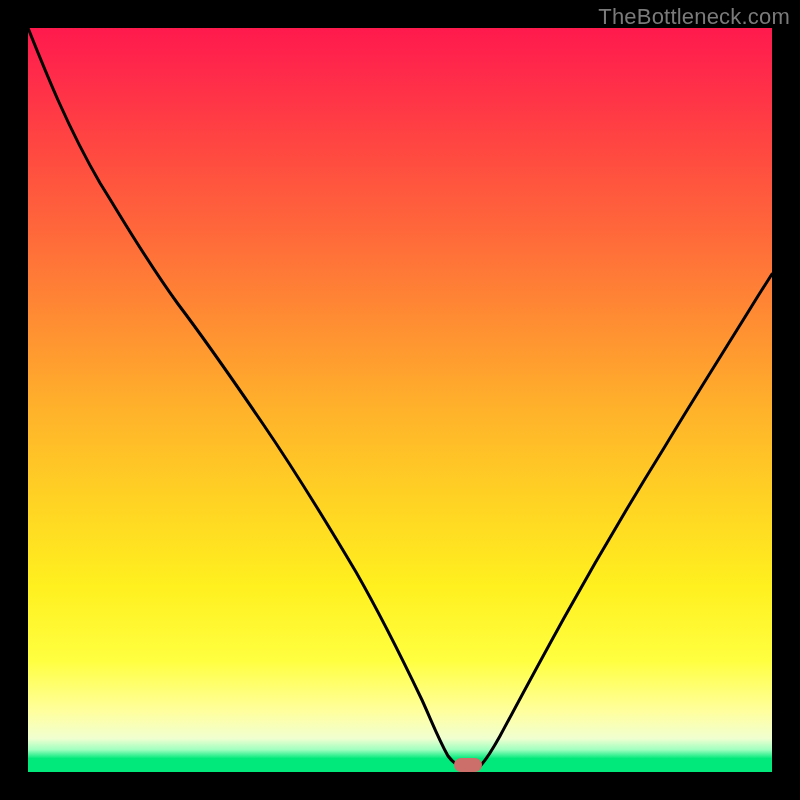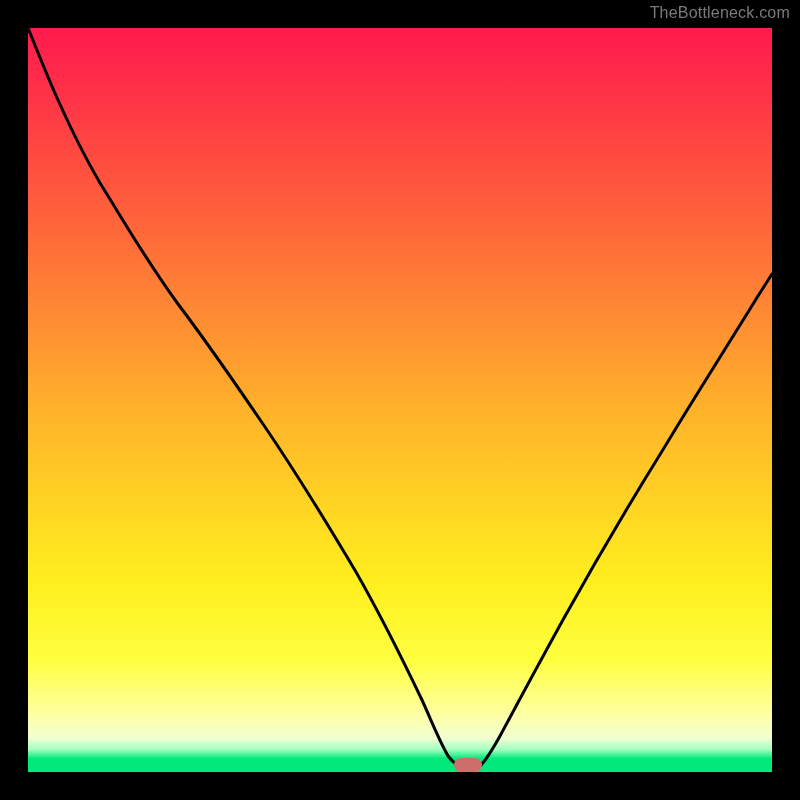--- a/index.html
+++ b/index.html
@@ -42,21 +42,21 @@
       #a0ffc0 97%,
       #00e97a 98.2%,
       #00e97a 100%
     );
   }
   .watermark {
     position: absolute;
     top: 4px;
     right: 10px;
     color: #7a7a7a;
-    font-size: 16px;
+    font-size: 22px;
     letter-spacing: 0.2px;
     font-weight: 500;
     margin-left: 47px;
   }
   .curve-svg {
     position: absolute;
     left: 0;
     top: 0;
     width: 744px;
     height: 744px;

